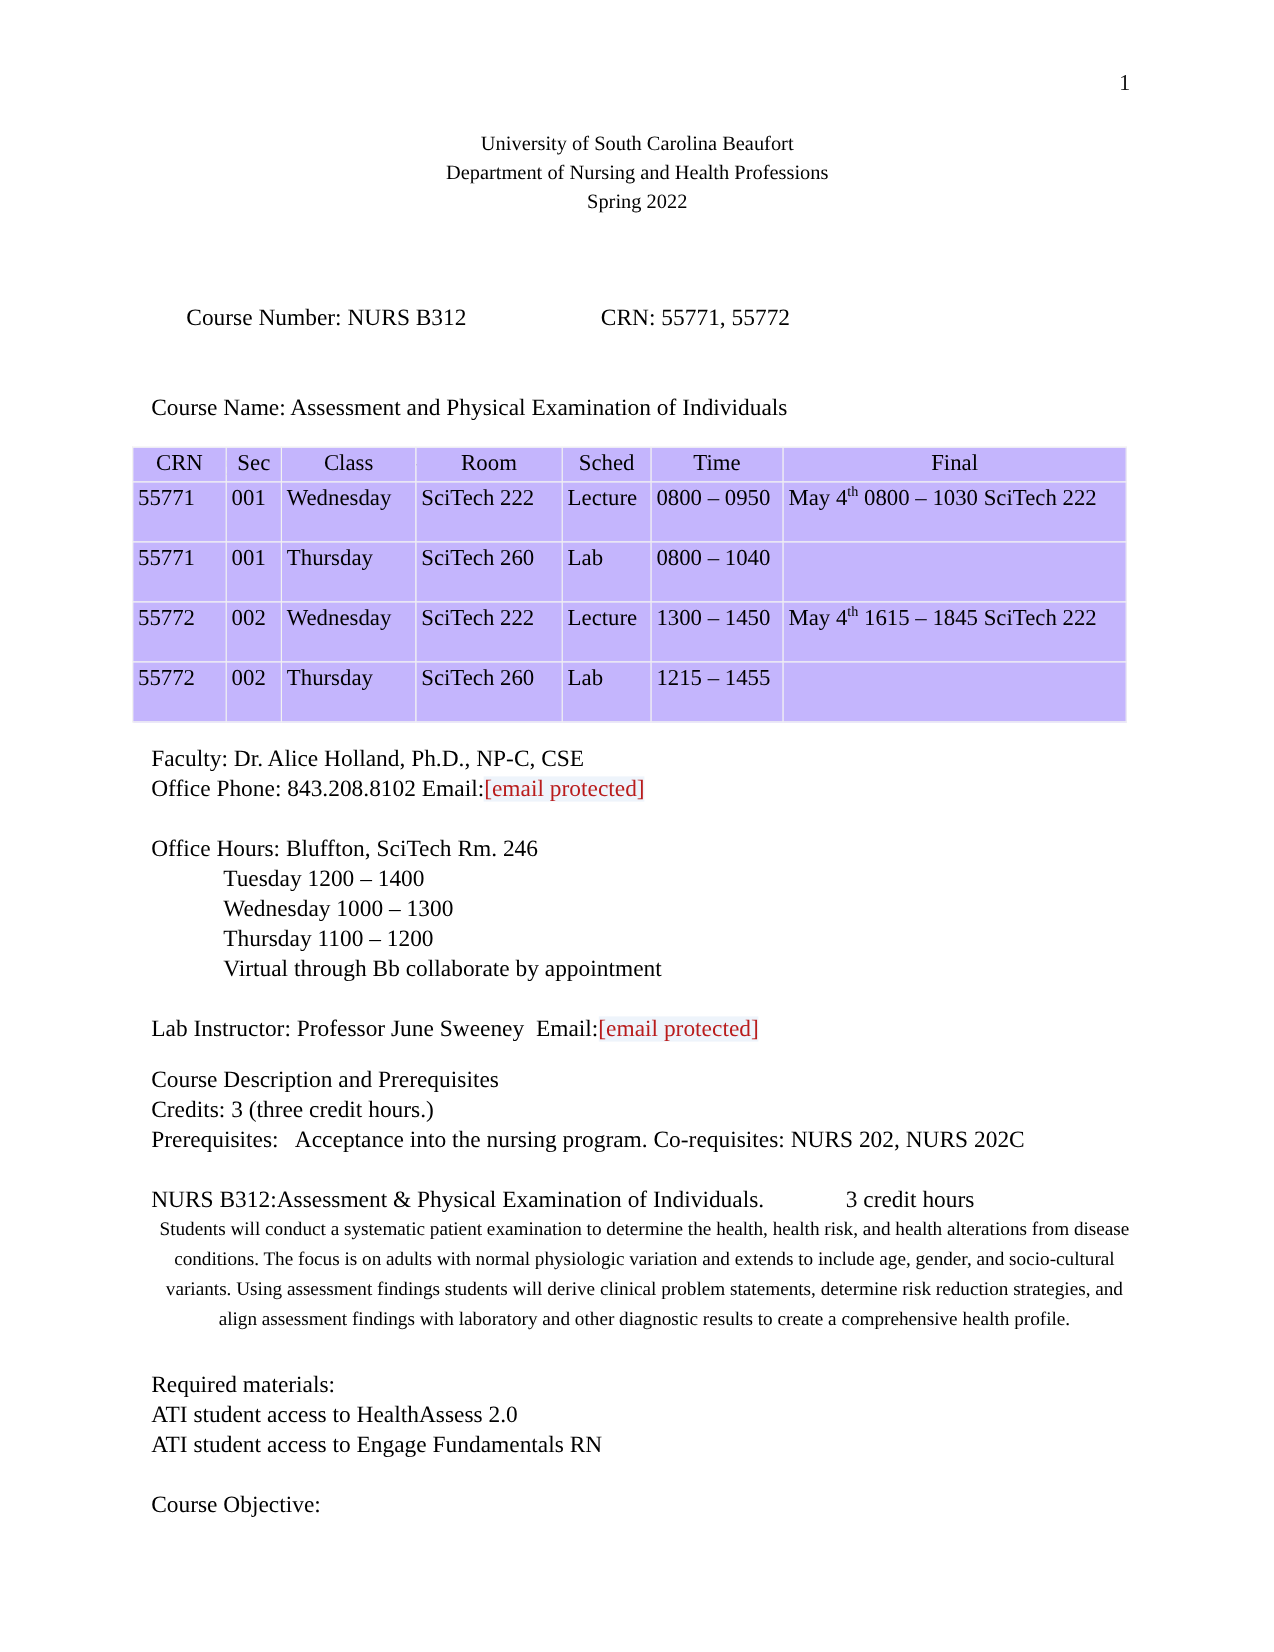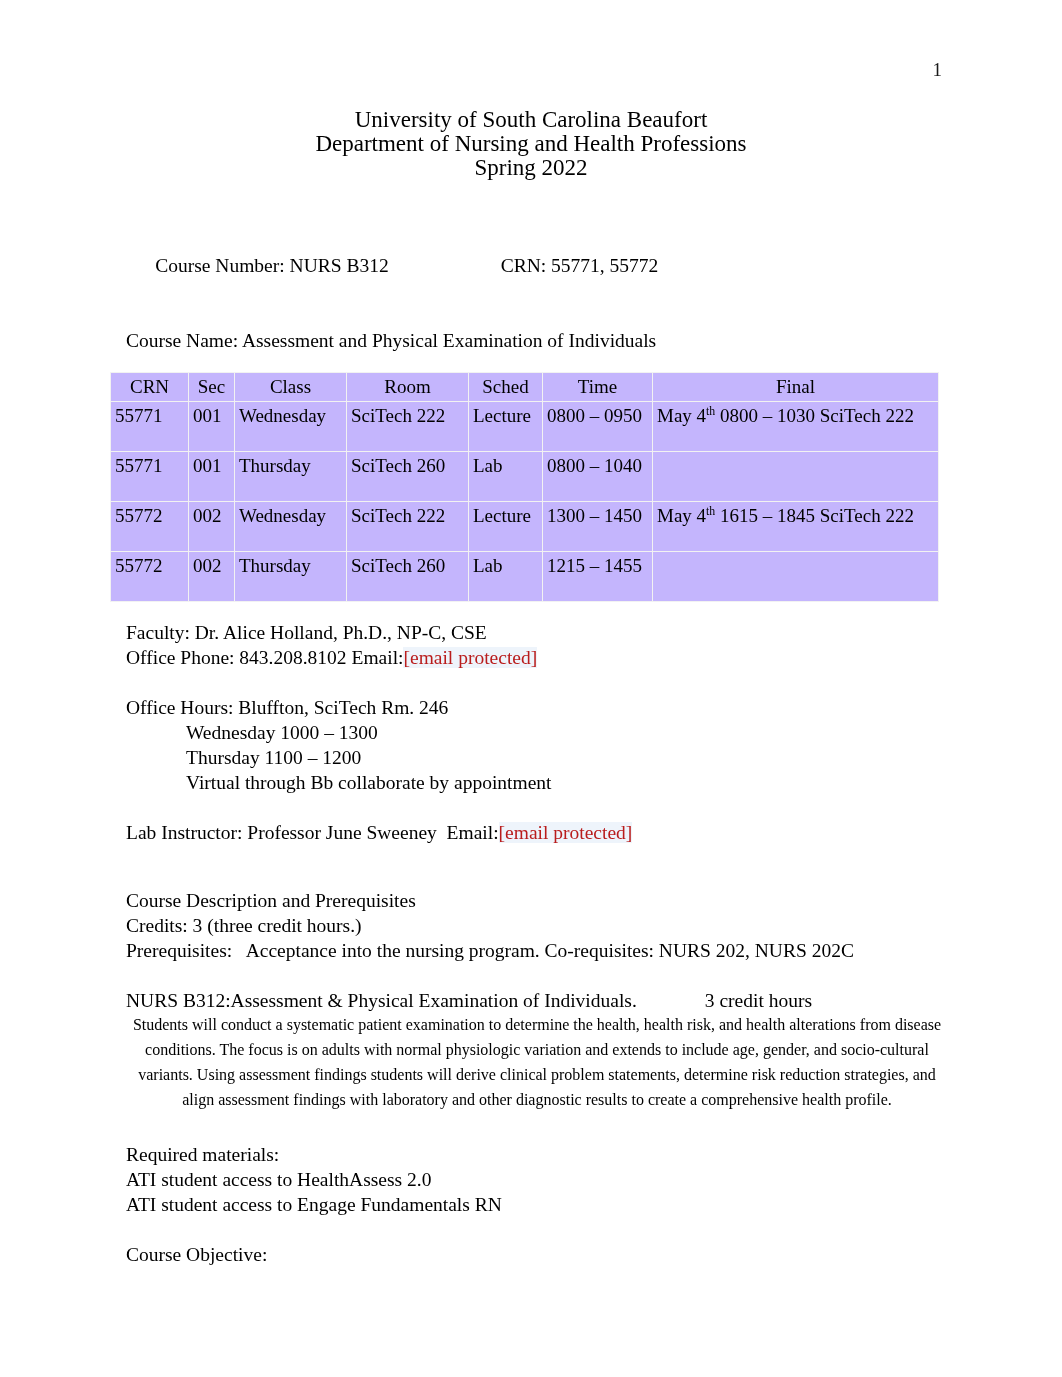--- a/index.html
+++ b/index.html
@@ -38,21 +38,21 @@
   
   .doc-header {
     position: absolute;
     top: 108px;
     left: 0;
     width: 1062px;
     text-align: center;
   }
   .doc-header .hline {
     display: block;
-    font-size: 23px;
+    font-size: 17px;
     line-height: 24px;
     white-space: nowrap;
   }
 
   
   .content {
     position: absolute;
     left: 126px;
     top: 228px;
     width: 815px;
@@ -208,20 +208,21 @@
         </tr>
       </tbody>
     </table>
   </div>
 
   <div class="content" style="top:620px;">
     <div class="line">Faculty: Dr. Alice Holland, Ph.D., NP-C, CSE</div>
     <div class="line"><span>Office Phone: 843.208.8102 Email:</span><a class="email-link" href="#">[email protected]</a></div>
     <div class="spacer-row"></div>
     <div class="line">Office Hours: Bluffton, SciTech Rm. 246</div>
+    <div class="line"><span class="tab-indent"></span><span>Tuesday 1200 – 1400</span></div>
     <div class="line"><span class="tab-indent"></span><span>Wednesday 1000 – 1300</span></div>
     <div class="line"><span class="tab-indent"></span><span>Thursday 1100 – 1200</span></div>
     <div class="line"><span class="tab-indent"></span><span>Virtual through Bb collaborate by appointment</span></div>
     <div class="spacer-row"></div>
     <div class="line"><span>Lab Instructor: Professor June Sweeney  Email:</span><a class="email-link" href="#">[email protected]</a></div>
   </div>
 
   <div class="content" style="top:888px;">
     <div class="line">Course Description and Prerequisites</div>
     <div class="line">Credits: 3 (three credit hours.)</div>

